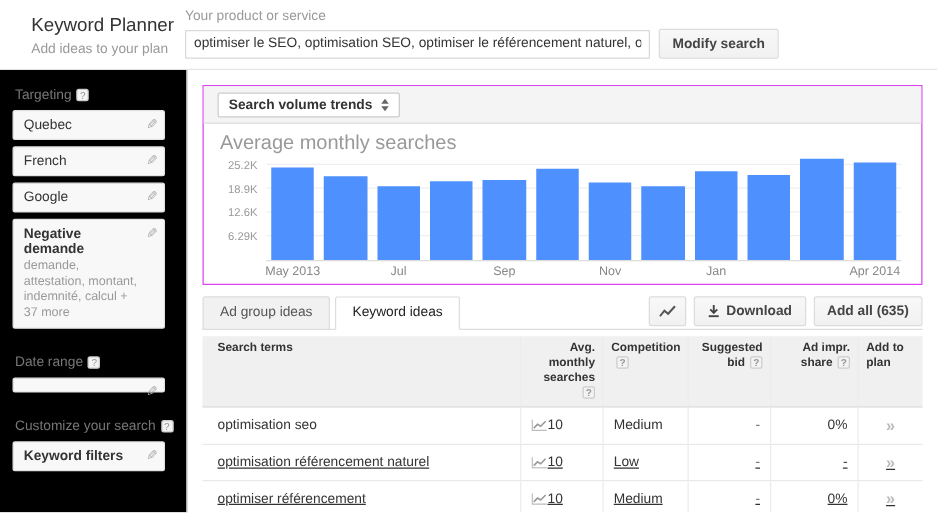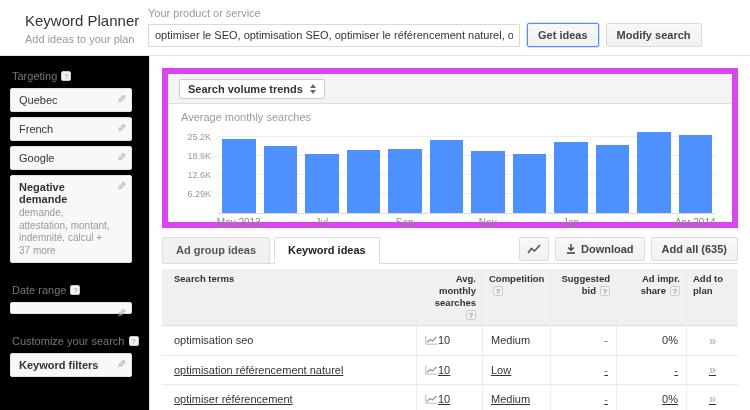--- a/index.html
+++ b/index.html
@@ -27,40 +27,40 @@
   .card .ctitle { font-weight:bold; color:#333; }
   .card .cdetail { color:#9a9a9a; font-size:10px; margin-top:2px; line-height:1.25; font-weight:normal; }
   .pencil { position:absolute; top:4px; right:5px; color:#aaa; font-size:11px; transform:scaleX(-1); cursor:pointer; }
   .gap { height:12px; }
   .q { display:inline-block; width:10px; height:10px; line-height:9px; text-align:center; background:#f3f3f3; border:1px solid #ccc; border-radius:2px; color:#999; font-size:8px; margin-left:4px; flex:none; }
 
   
   .main { position:absolute; left:150px; top:56px; width:600px; height:354px; padding:12px 12px 0 12px; background:#fff; }
 
   
-  .panel { border:6px solid #d946ef; height:160px; background:#fff; }
+  .panel { border:1px solid #d946ef; height:160px; background:#fff; }
   .panel-head { height:30px; background:#f4f4f4; border-bottom:1px solid #ddd; display:flex; align-items:center; padding-left:11px; }
   .trendsbtn { display:inline-flex; align-items:center; background:#fff; border:1px solid #ccc; border-radius:2px; font-size:11px; font-weight:bold; color:#333; padding:3px 8px; cursor:pointer; font-family:inherit; }
   .sorticon { display:inline-flex; flex-direction:column; gap:2px; margin-left:7px; }
   .sorticon .up { width:0; height:0; border-left:3px solid transparent; border-right:3px solid transparent; border-bottom:4px solid #666; }
   .sorticon .down { width:0; height:0; border-left:3px solid transparent; border-right:3px solid transparent; border-top:4px solid #666; }
   .panel-body { position:relative; height:128px; }
-  .chart-title { position:absolute; top:7px; left:13px; color:#999; font-size:11px; }
+  .chart-title { position:absolute; top:7px; left:13px; color:#999; font-size:16px; }
   .chart-wrap { position:absolute; left:14px; right:16px; top:26px; height:84px; }
   .plot { position:absolute; left:36px; right:0; top:0; bottom:0; border-bottom:1px solid #dcdcdc; }
   .gridline { position:absolute; left:0; right:0; height:1px; background:#efefef; }
   .ytick { position:absolute; right:calc(100% + 7px); transform:translateY(50%); font-size:9px; color:#999; white-space:nowrap; }
   .bars { position:absolute; left:4px; right:4px; top:0; bottom:0; display:flex; align-items:flex-end; gap:8px; }
   .bar { flex:1; min-width:0; }
   .xlabels { position:absolute; left:50px; right:16px; top:113px; height:13px; }
   .xtick { position:absolute; transform:translateX(-50%); font-size:10px; color:#888; white-space:nowrap; }
 
   
   .tabbar { position:relative; margin-top:8px; height:28px; border-bottom:1px solid #ddd; display:flex; align-items:flex-end; }
-  .tab { position:relative; top:1px; font-size:11px; font-weight:bold; padding:6px 13px 7px; border:1px solid #ddd; border-radius:2px 2px 0 0; margin-right:4px; cursor:pointer; }
+  .tab { position:relative; top:1px; font-size:11px; font-weight:normal; padding:6px 13px 7px; border:1px solid #ddd; border-radius:2px 2px 0 0; margin-right:4px; cursor:pointer; }
   .tab.inactive { background:#f1f1f1; color:#555; border-bottom:1px solid #ddd; }
   .tab.active { background:#fff; color:#222; border-bottom:1px solid #fff; }
   .tabbtns { margin-left:auto; display:flex; gap:6px; align-self:flex-start; margin-top:1px; }
   .iconbtn { padding:4px 7px; }
 
   
   .ktable { margin-top:5px; }
   .thead, .trow { display:grid; grid-template-columns:254px 66px 68px 66px 70px 52px; }
   .thead { background:#f0f0f0; border-bottom:1px solid #ddd; }
   .th { font-size:9.5px; font-weight:bold; color:#333; padding:4px 6px; line-height:1.25; display:block; }
@@ -85,21 +85,20 @@
 
   <div class="tophead">
     <div class="brand">
       <div class="title">Keyword Planner</div>
       <div class="sub">Add ideas to your plan</div>
     </div>
     <div class="searchzone">
       <div class="label">Your product or service</div>
       <div class="searchrow">
         <input class="prodinput" type="text" value="optimiser le SEO, optimisation SEO, optimiser le référencement naturel, optimisation référencement natur" style="">
-        <button class="btn focused">Get ideas</button>
         <button class="btn">Modify search</button>
       </div>
     </div>
   </div>
 
   <div class="sidebar">
     <div class="shead">
       <span>Targeting</span>
       <span class="q">?</span>
     </div>

